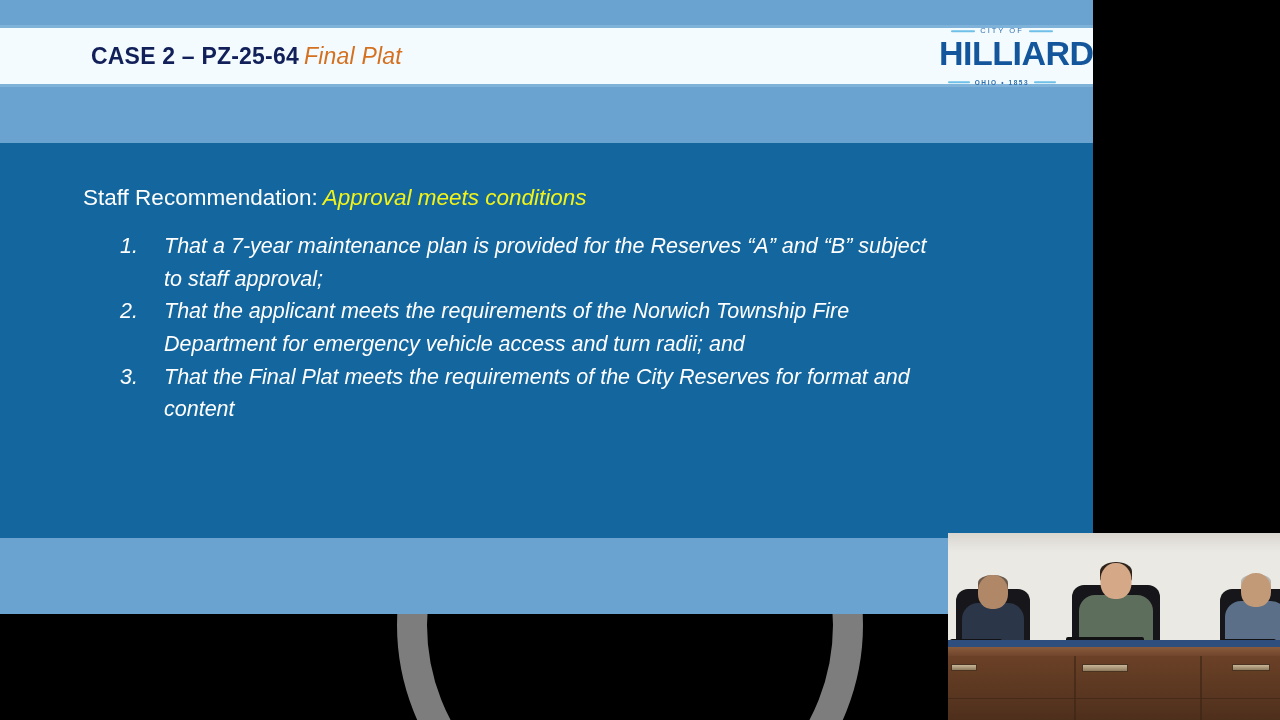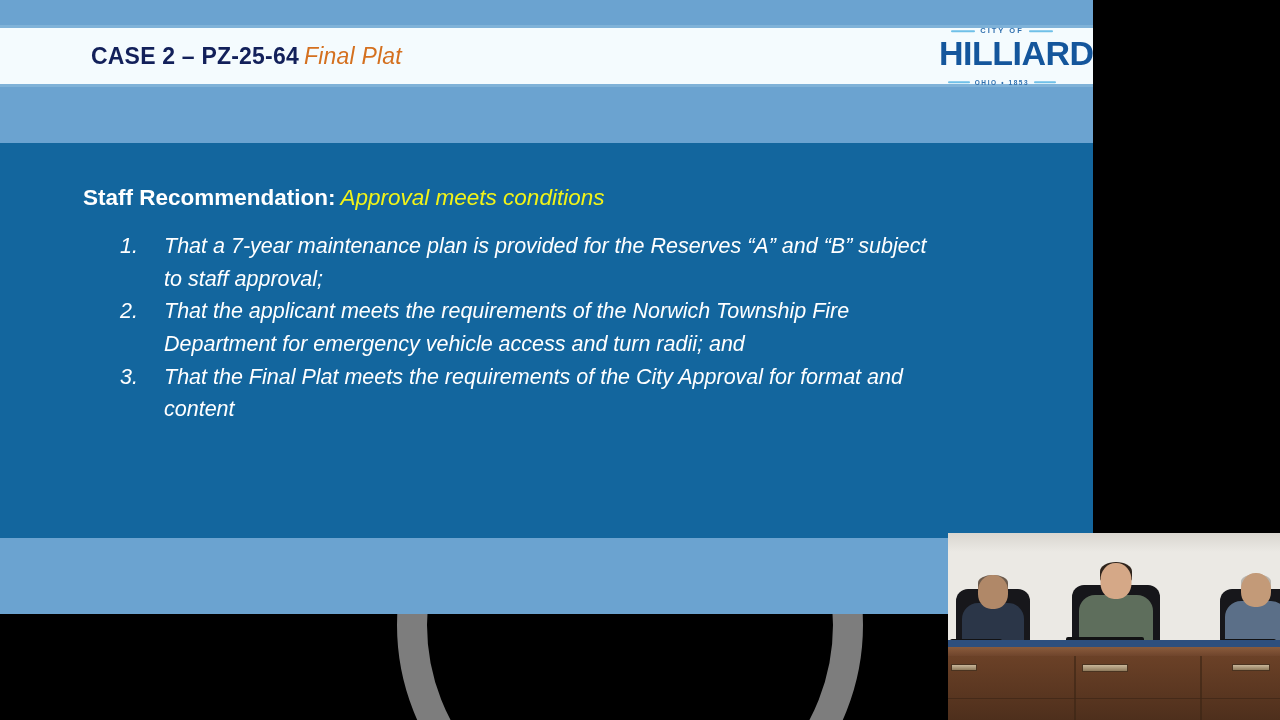--- a/index.html
+++ b/index.html
@@ -44,21 +44,21 @@
     color:#d4701f; font-style:italic; font-weight:normal; margin-left:5px;
   }
 
   
   .logo {
     position:absolute; right:28px; top:50%; transform:translateY(-50%);
     width:126px; text-align:center; user-select:none;
   }
   .logo-top {
     display:flex; align-items:center; justify-content:center; gap:5px;
-    font-size:7.5px; letter-spacing:2px; color:#2f6fae; font-weight:bold;
+    font-size:7.5px; letter-spacing:2px; color:#2f6fae; font-weight:normal;
   }
   .logo-top .rule { display:block; width:24px; height:2px; background:#6fc0e8; border-radius:1px; }
   .logo-main {
     font-size:34px; font-weight:bold; letter-spacing:-0.5px;
     color:#14569c; line-height:1.02; margin:1px 0 8px 0;
   }
   .logo-bot {
     display:flex; align-items:center; justify-content:center; gap:5px;
     font-size:6.5px; letter-spacing:1.6px; color:#2f6fae; font-weight:bold; margin-top:2px;
   }
@@ -78,21 +78,21 @@
   .bottom-strip {
     position:absolute; left:0; top:538px; width:100%; height:76px;
     background:#6ba3d0;
   }
 
   
   .rec-line {
     position:absolute; left:83px; top:42px;
     font-size:22.5px; white-space:nowrap;
   }
-  .rec-label { color:#ffffff; font-weight:bold; }
+  .rec-label { color:#ffffff; font-weight:normal; }
   .rec-value { color:#f2f318; font-style:italic; font-weight:normal; margin-left:5px; }
 
   .cond-list {
     position:absolute; left:120px; top:87px; width:830px;
     list-style:none;
   }
   .cond-item {
     position:relative; display:flex; align-items:flex-start;
     color:#ffffff; font-style:italic; font-size:21.5px; line-height:1.52;
     margin-bottom:0px;
@@ -215,21 +215,21 @@
         <li class="cond-item">
           <span class="cond-num">1.</span>
           <span class="cond-text">That a 7-year maintenance plan is provided for the Reserves “A” and “B” subject to staff approval;</span>
         </li>
         <li class="cond-item">
           <span class="cond-num">2.</span>
           <span class="cond-text">That the applicant meets the requirements of the Norwich Township Fire Department for emergency vehicle access and turn radii; and</span>
         </li>
         <li class="cond-item">
           <span class="cond-num">3.</span>
-          <span class="cond-text">That the Final Plat meets the requirements of the City Approval for format and content</span>
+          <span class="cond-text">That the Final Plat meets the requirements of the City Reserves for format and content</span>
         </li>
       </ol>
     </div>
 
     <div class="bottom-strip"></div>
   </div>
 
   <div class="video">
     <div class="v-wall"></div>
     <div class="v-wall-shadow"></div>

